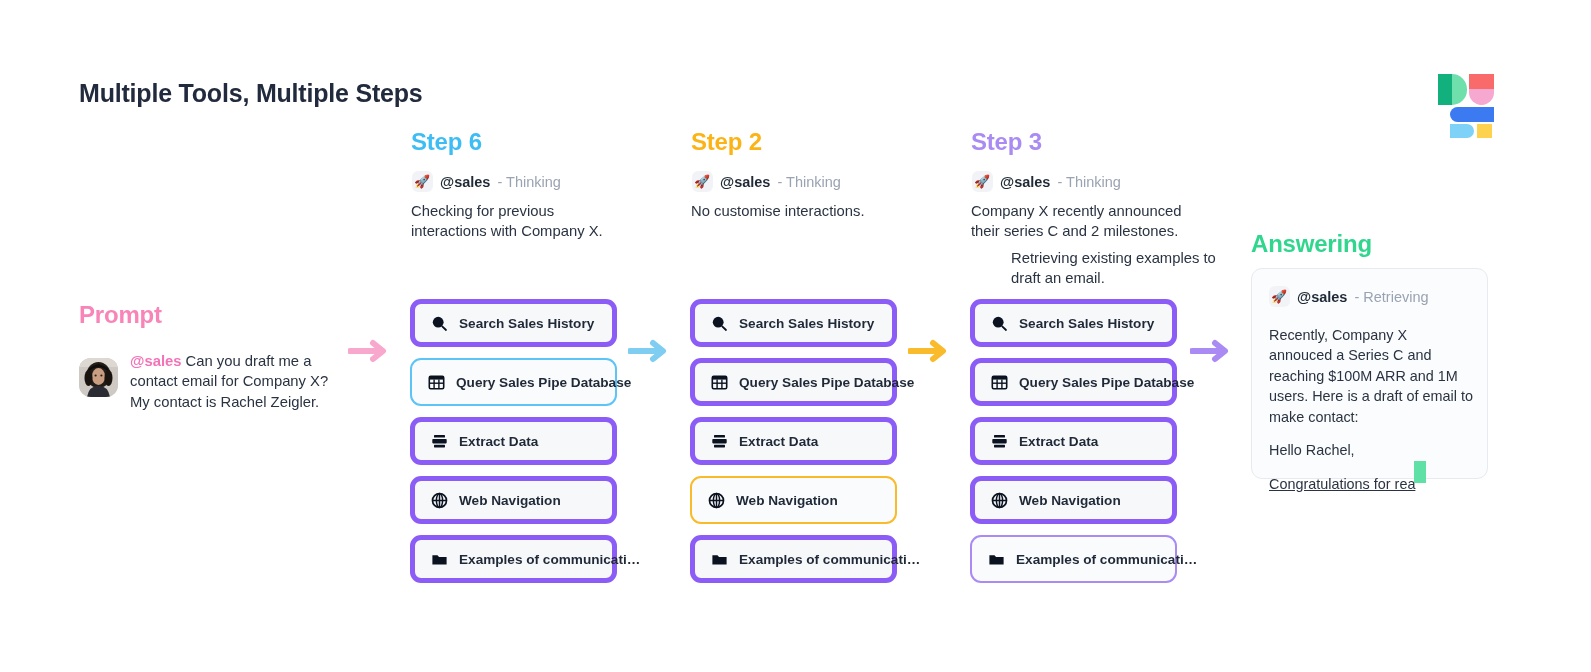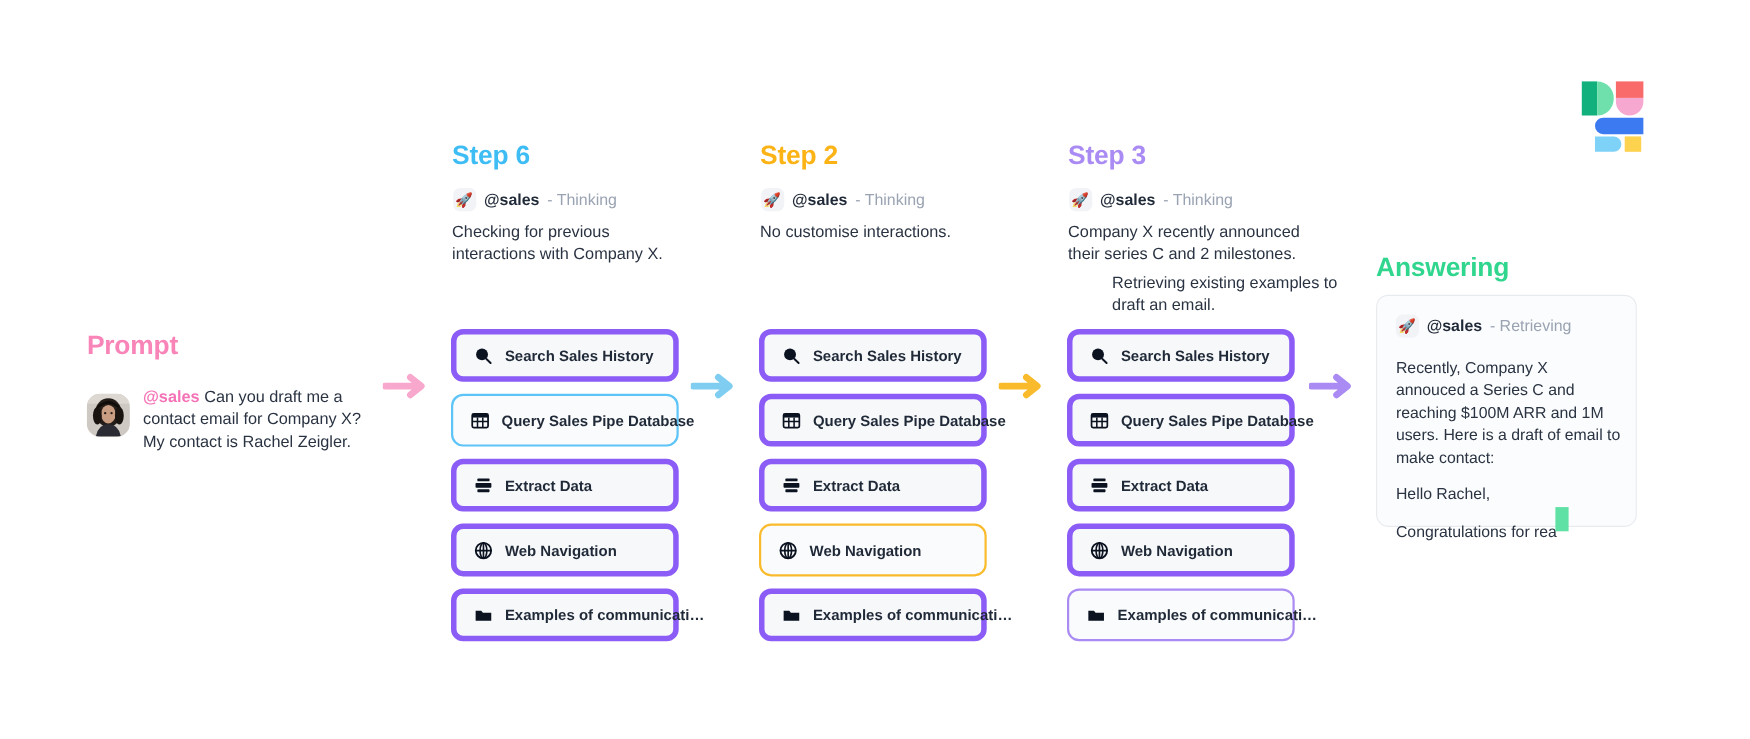--- a/index.html
+++ b/index.html
@@ -99,31 +99,32 @@
   .answer-card {
     position: absolute; left: 1251px; top: 268px; width: 237px; height: 211px;
     background: #fbfcfd; border: 1px solid #e7eaee; border-radius: 11px;
   }
   .ans-byline { position: absolute; left: 17px; top: 17px; }
   .ans-body {
     position: absolute; left: 17px; top: 56px; width: 205px;
     font-size: 14.4px; line-height: 1.42; color: #2a3342;
   }
   .ans-body p { margin-bottom: 13px; }
-  .ans-body p:last-child { margin-bottom: 0; }
+  .ans-body p:last-child { margin-bottom: 0; text-decoration: underline; }
   .cursor {
     position: absolute; left: 1414px; top: 461px; width: 12px; height: 22px;
     background: #5fe0a4;
   }
 </style>
 </head>
 <body>
 
 <div class="canvas">
 
+  <div class="page-title">Multiple Tools, Multiple Steps</div>
 
   <div class="logo">
     <div class="lg lg-green-sq"></div>
     <div class="lg lg-green-d"></div>
     <div class="lg lg-red-bar"></div>
     <div class="lg lg-pink-semi"></div>
     <div class="lg lg-blue-pill"></div>
     <div class="lg lg-lblue-pill"></div>
     <div class="lg lg-yellow-sq"></div>
   </div>

